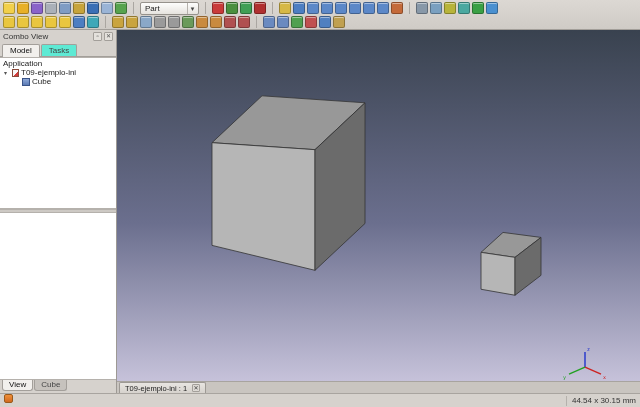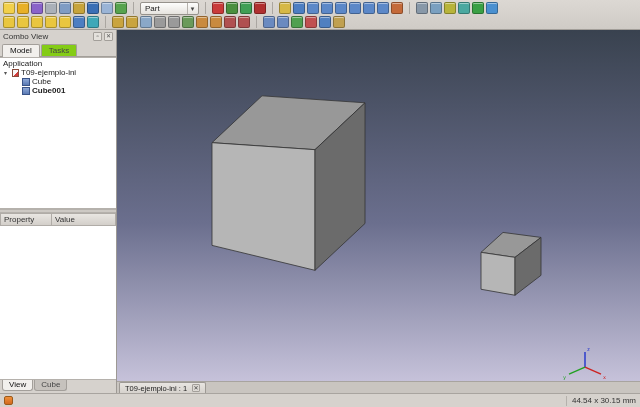--- a/index.html
+++ b/index.html
@@ -17,21 +17,21 @@
     background:linear-gradient(#fdfdfc,#e6e3de);border:1px solid #96928c;border-radius:2px;font-size:8px}
   .wb-arrow{font-size:7px;color:#444;border-left:1px solid #b5b1ac;padding-left:3px;line-height:11px}
 
   
   .main{display:flex;height:363px}
   .combo-view{width:117px;background:#d6d2cd;border-right:1px solid #9d9994;display:flex;flex-direction:column}
   .cv-title{height:13px;display:flex;align-items:center;justify-content:space-between;padding:0 3px;font-size:8px;color:#333}
   .cv-title-btns{display:flex;gap:2px}
   .cv-btn{width:9px;height:9px;border:1px solid #a39f9a;background:#e4e1dc;font-size:6px;line-height:7px;text-align:center;border-radius:1px;color:#555}
   .cv-tabs{height:14px;display:flex;align-items:flex-end;padding:0 2px;border-bottom:1px solid #a39f9a;gap:1px}
-  .cv-tab{padding:1px 7px 1px 7px;font-size:8px;background:#84cc16;border:1px solid #a39f9a;border-bottom:none;border-radius:2px 2px 0 0;color:#444}
+  .cv-tab{padding:1px 7px 1px 7px;font-size:8px;background:#5eead4;border:1px solid #a39f9a;border-bottom:none;border-radius:2px 2px 0 0;color:#444}
   .cv-tab.active{background:#f2f0ed;color:#111;position:relative;top:1px;padding-bottom:2px}
   .cv-treeheader{height:13px;background:linear-gradient(#efedea,#dedad5);border-bottom:1px solid #b5b1ac;
     font-size:8px;display:flex;align-items:center;padding:0 3px;color:#333}
   .tree{height:152px;background:#fff;border:1px solid #b5b1ac;border-left:none;border-right:none;overflow:hidden;padding-top:1px}
   .tree-row{display:flex;align-items:center;height:9px;font-size:8px;gap:2px;padding-left:3px;white-space:nowrap}
   .tree-row.doc{padding-left:4px}
   .tree-row.child{padding-left:22px}
   .tree-row.bold .tree-label{font-weight:bold}
   .expander{font-size:6px;color:#555;width:6px}
   .doc-icon{width:7px;height:8px;background:linear-gradient(135deg,#f6f6f6 55%,#d23c3c 55%);border:1px solid #8a4a3a;flex:0 0 auto}
@@ -56,21 +56,21 @@
   .axis-label{font-size:5px;font-family:"DejaVu Sans Mono",monospace}
 
   
   .doc-tabbar{height:12px;background:#c9c5c0;border-top:1px solid #a8a49f;display:flex;align-items:center;padding:0 0 0 2px}
   .doc-tab{display:flex;align-items:center;gap:5px;background:linear-gradient(#e8e5e1,#d6d2cd);
     border:1px solid #9d9994;border-bottom:none;border-radius:2px 2px 0 0;padding:0 5px;height:11px;font-size:7.5px;color:#222}
   .doc-tab-close{width:8px;height:8px;border:1px solid #a39f9a;background:#ddd9d4;border-radius:1px;
     font-size:6px;line-height:6px;text-align:center;color:#444}
 
   
-  .statusbar{height:14px;background:#d6d2cd;border-top:1px solid #a8a49f;display:flex;align-items:center;
+  .statusbar{height:14px;background:#d6d2cd;border-top:1px solid #a8a49f;display:flex;
     justify-content:space-between;padding:0 4px}
   .status-icon{width:9px;height:9px;border-radius:2px;background:linear-gradient(#f0903a,#d2691e);border:1px solid #9a5a1a}
   .status-right{display:flex;align-items:center;gap:5px}
   .status-sep{width:1px;height:10px;background:#b5b1ac}
   .status-dims{font-size:8px;color:#333}
 </style>
 </head>
 <body>
 
 <div class="toolbars">
@@ -175,30 +175,22 @@
       </div>
       <div class="tree-row doc">
         <span class="expander">▾</span>
         <span class="doc-icon"></span>
         <span class="tree-label">T09-ejemplo-ini</span>
       </div>
       <div class="tree-row child">
         <span class="cube-icon"></span>
         <span class="tree-label">Cube</span>
       </div>
-      <div class="tree-row child bold">
-        <span class="cube-icon"></span>
-        <span class="tree-label">Cube001</span>
-      </div>
     </div>
     <div class="splitter"></div>
-    <div class="prop-header">
-      <span class="prop-cell first">Property</span>
-      <span class="prop-cell second">Value</span>
-    </div>
     <div class="prop-body"></div>
     <div class="cv-bottom-tabs">
       <span class="cv-btab active">View</span>
       <span class="cv-btab">Cube</span>
     </div>
   </div>
 
   <div class="right-col">
     <div class="viewport">
       <svg class="vp-svg" viewBox="0 0 523 352" preserveAspectRatio="none">

